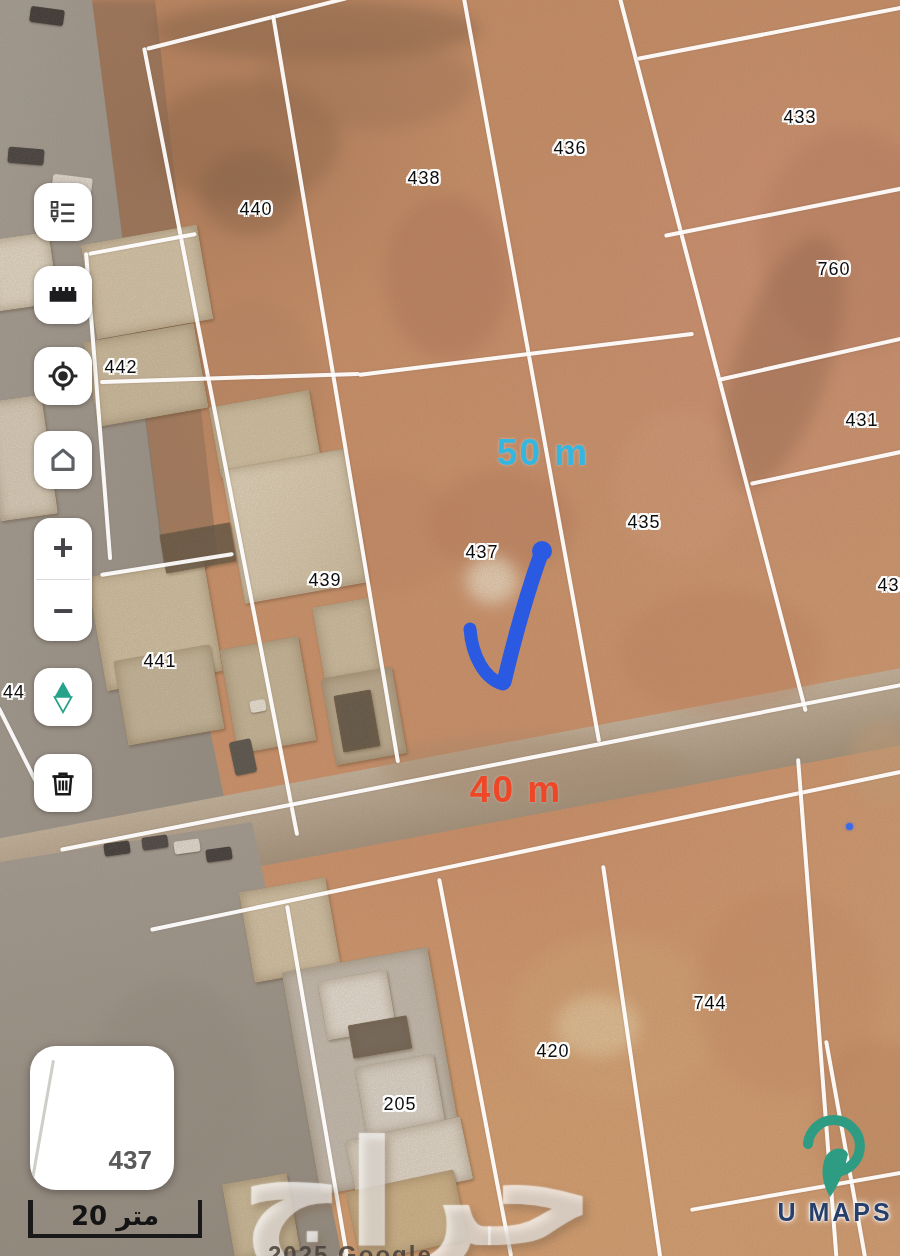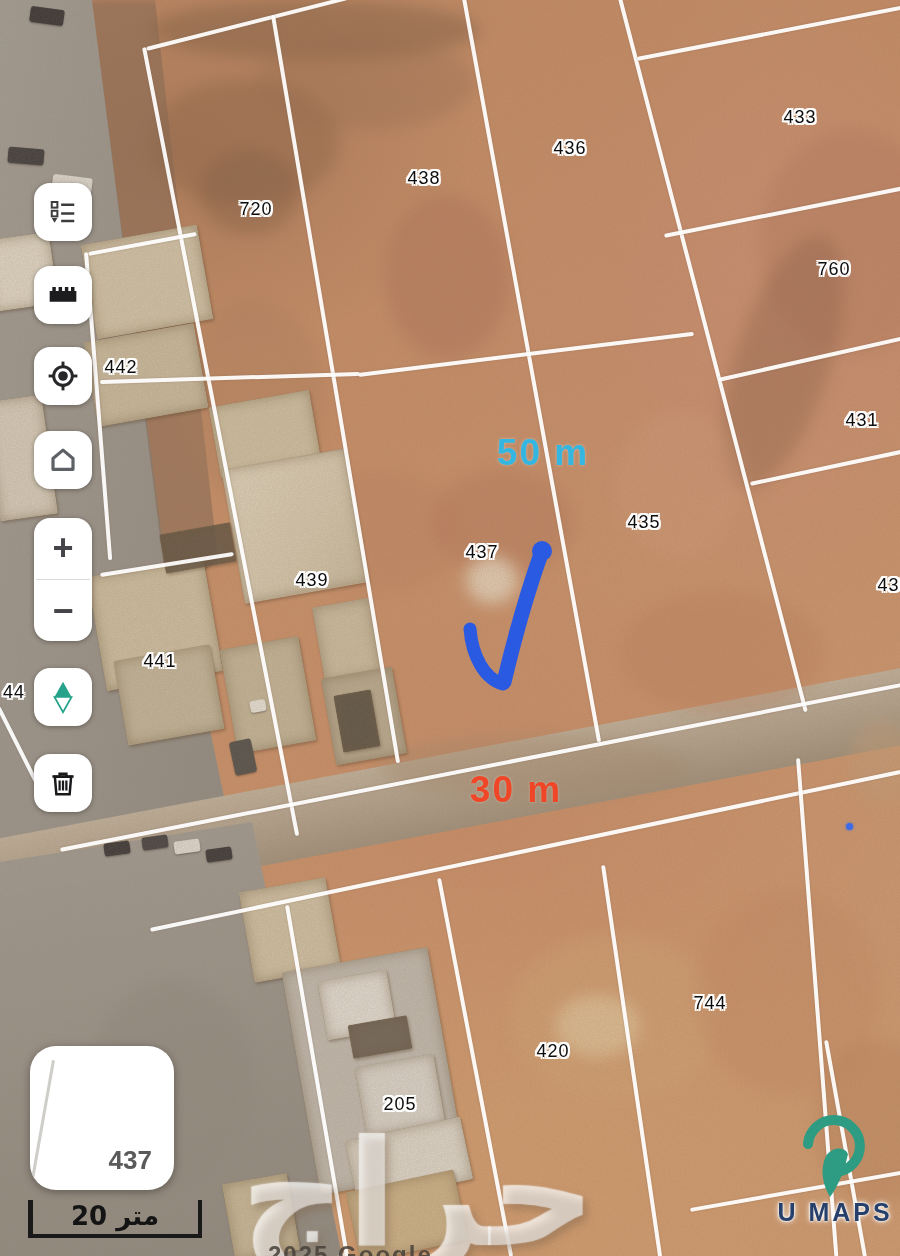--- a/index.html
+++ b/index.html
@@ -194,39 +194,39 @@
   <div class="pline" style="left:100px;top:573px;width:135px;transform:rotate(-9deg);"></div>
   <div class="pline" style="left:0;top:706px;width:100px;transform:rotate(63.2deg);"></div>
 
   <svg class="anno" style="left:440px;top:528px;" width="130" height="190" viewBox="0 0 130 190">
     <circle cx="102" cy="23" r="10" fill="#2b5ae2"></circle>
     <path d="M102,23 C88,62 74,112 64,154" fill="none" stroke="#2b5ae2" stroke-width="15" stroke-linecap="round"></path>
     <path d="M30,101 C32,127 44,151 63,156" fill="none" stroke="#2b5ae2" stroke-width="13" stroke-linecap="round"></path>
   </svg>
   <div class="bluedot" style="left:846px;top:823px;"></div>
 
-  <div class="plabel" style="left:256px;top:209px;">720</div>
+  <div class="plabel" style="left:256px;top:209px;">440</div>
   <div class="plabel" style="left:413px;top:178px;margin-left:11px;">438</div>
   <div class="plabel" style="left:570px;top:148px;">436</div>
   <div class="plabel" style="left:800px;top:117px;">433</div>
   <div class="plabel" style="left:834px;top:269px;">760</div>
   <div class="plabel" style="left:862px;top:420px;">431</div>
   <div class="plabel" style="left:894px;top:585px;">430</div>
   <div class="plabel" style="left:121px;top:367px;">442</div>
   <div class="plabel" style="left:160px;top:661px;">441</div>
-  <div class="plabel" style="left:312px;top:580px;text-align:right;">439</div>
+  <div class="plabel" style="left:325px;top:580px;text-align:right;">439</div>
   <div class="plabel" style="left:482px;top:552px;">437</div>
   <div class="plabel" style="left:644px;top:522px;">435</div>
   <div class="plabel" style="left:710px;top:1003px;">744</div>
   <div class="plabel" style="left:553px;top:1051px;">420</div>
   <div class="plabel" style="left:400px;top:1104px;">205</div>
   <div class="plabel" style="left:14px;top:692px;">44</div>
 
   <div class="mlabel lab-cyan" style="left:543px;top:453px;">50 m</div>
-  <div class="mlabel lab-red" style="left:516px;top:790px;">30 m</div>
+  <div class="mlabel lab-red" style="left:516px;top:790px;">40 m</div>
 
   <div class="watermark">حراج</div>
   <div class="attrib">2025 Google</div>
 
   <button class="tbtn" style="top:183px;">
     <svg width="30" height="30" viewBox="0 0 24 24">
       <rect x="3" y="4" width="4.5" height="4.5" fill="none" stroke="#3c3c3e" stroke-width="1.6"></rect>
       <rect x="3" y="11" width="4.5" height="4.5" fill="none" stroke="#3c3c3e" stroke-width="1.6"></rect>
       <path d="M3,19 l4.5,0 -2.25,3.8 z" fill="#3c3c3e" transform="translate(0,-2.2)"></path>
       <g stroke="#3c3c3e" stroke-width="2">

